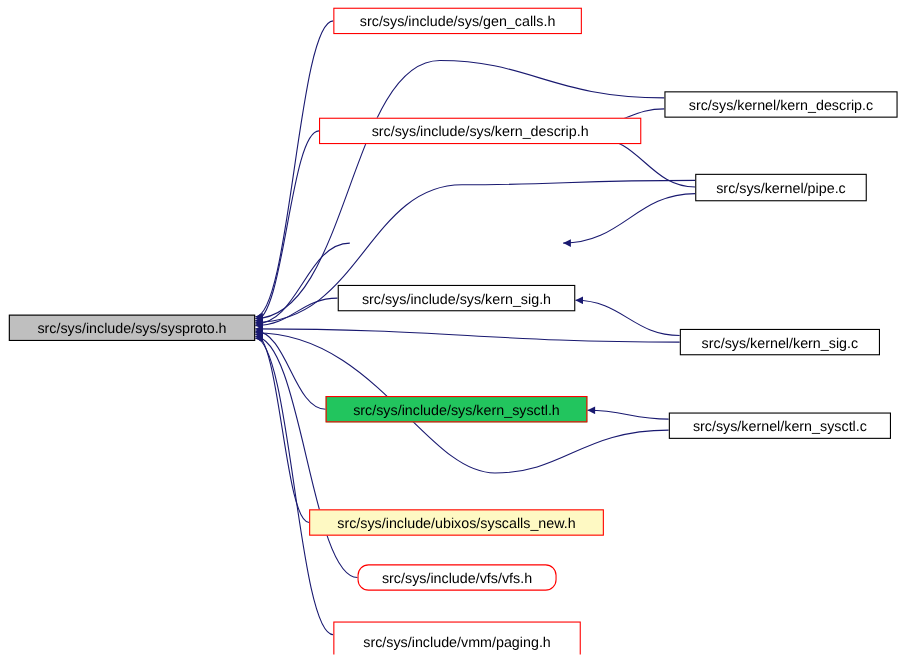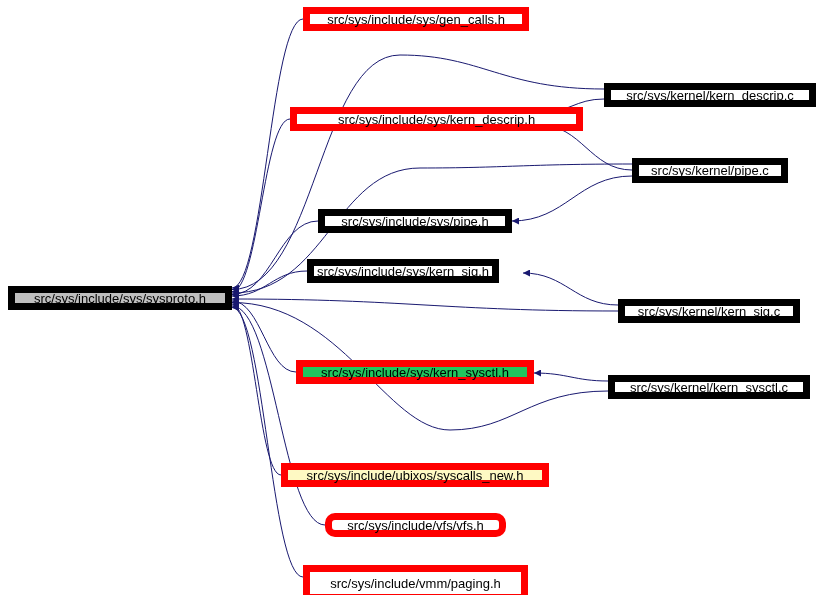--- a/index.html
+++ b/index.html
@@ -22,21 +22,21 @@
     height: 595px;
   }
   .edges-svg {
     position: absolute;
     left: 0;
     top: 0;
   }
   .node {
     position: absolute;
     box-sizing: border-box;
-    border: 7px solid #d946ef;
+    border: 1px solid #d946ef;
     background: #ffffff;
     display: flex;
     align-items: center;
     justify-content: center;
     font-size: 13px;
     line-height: 1;
     color: #000000;
     white-space: nowrap;
     cursor: pointer;
   }
@@ -82,24 +82,21 @@
     </div>
     <div class="node" style="left: 604px; top: 83px; width: 212px; height: 24px; border-color: rgb(0, 0, 0); background: rgb(255, 255, 255); color: rgb(0, 0, 0);">
       <span>src/sys/kernel/kern_descrip.c</span>
     </div>
     <div class="node" style="left: 290px; top: 107px; width: 293px; height: 24px; border-color: rgb(255, 0, 0); background: rgb(255, 255, 255); color: rgb(0, 0, 0);">
       <span>src/sys/include/sys/kern_descrip.h</span>
     </div>
     <div class="node" style="left: 632px; top: 158px; width: 156px; height: 25px; border-color: rgb(0, 0, 0); background: rgb(255, 255, 255); color: rgb(0, 0, 0);">
       <span>src/sys/kernel/pipe.c</span>
     </div>
-    <div class="node" style="left: 318px; top: 209px; width: 194px; height: 24px; border-color: rgb(0, 0, 0); background: rgb(255, 255, 255); color: rgb(0, 0, 0);">
-      <span>src/sys/include/sys/pipe.h</span>
-    </div>
-    <div class="node" style="left: 307px; top: 259px; width: 192px; height: 24px; border-color: rgb(0, 0, 0); background: rgb(255, 255, 255); color: rgb(0, 0, 0);">
+    <div class="node" style="left: 307px; top: 259px; width: 216px; height: 24px; border-color: rgb(0, 0, 0); background: rgb(255, 255, 255); color: rgb(0, 0, 0);">
       <span>src/sys/include/sys/kern_sig.h</span>
     </div>
     <div class="node" style="left: 618px; top: 299px; width: 182px; height: 24px; border-color: rgb(0, 0, 0); background: rgb(255, 255, 255); color: rgb(0, 0, 0);">
       <span>src/sys/kernel/kern_sig.c</span>
     </div>
     <div class="node" style="left: 296px; top: 360px; width: 238px; height: 24px; border-color: rgb(255, 0, 0); background: #22c55e; color: rgb(0, 0, 0);">
       <span>src/sys/include/sys/kern_sysctl.h</span>
     </div>
     <div class="node" style="left: 608px; top: 375px; width: 202px; height: 24px; border-color: rgb(0, 0, 0); background: rgb(255, 255, 255); color: rgb(0, 0, 0);">
       <span>src/sys/kernel/kern_sysctl.c</span>

